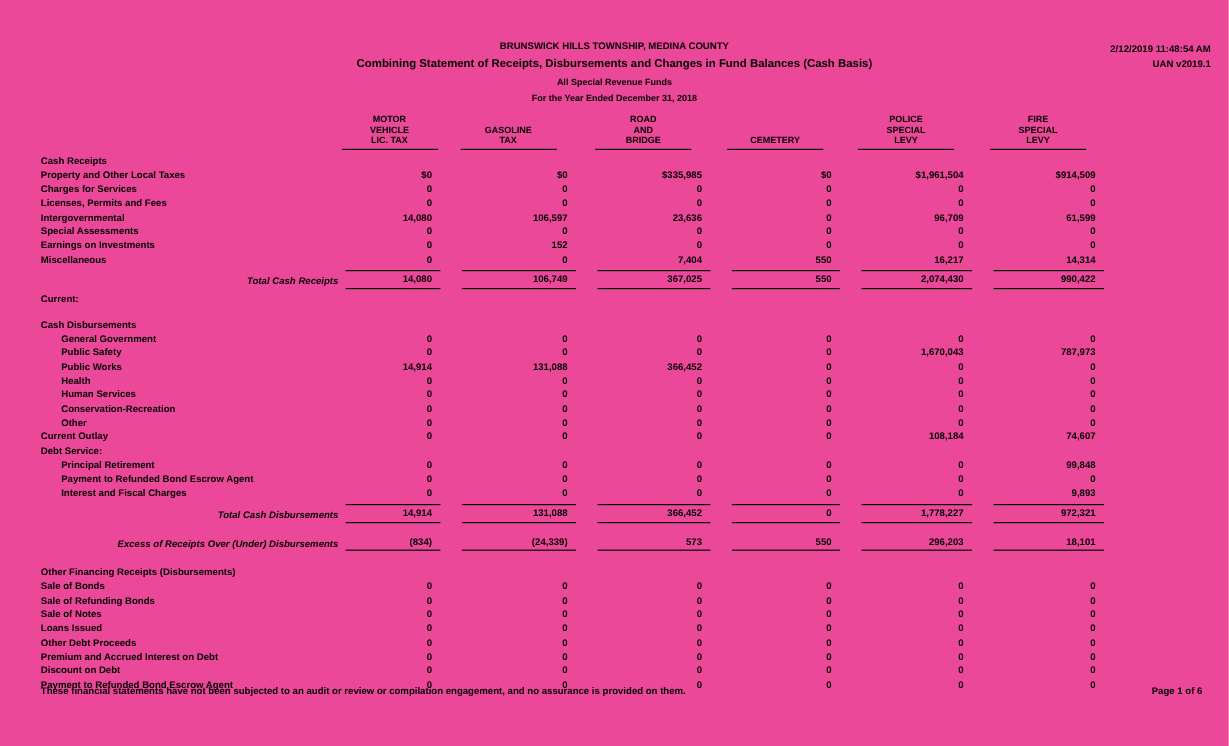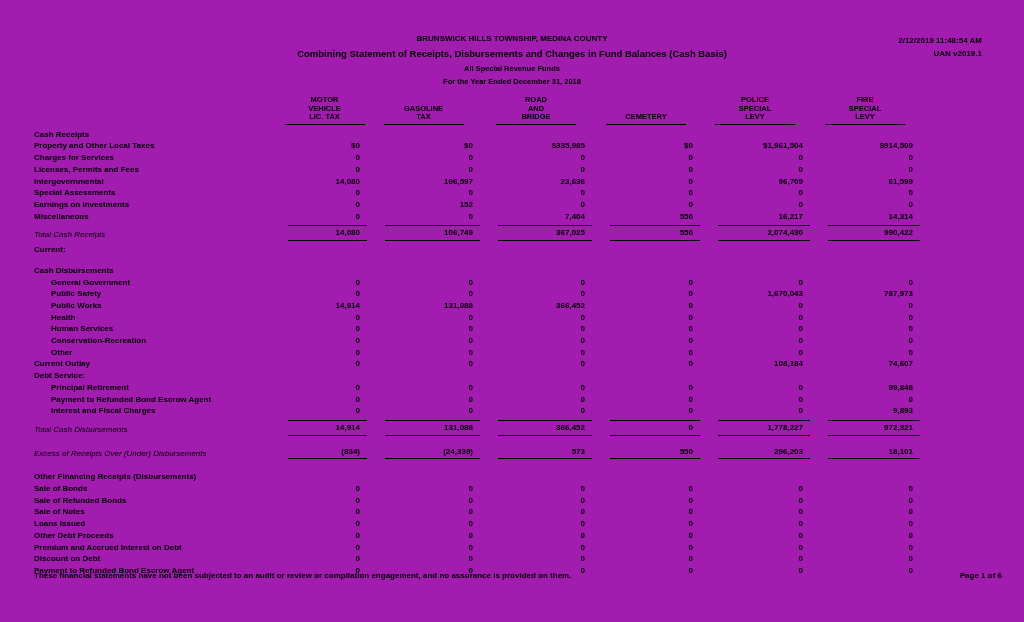--- a/index.html
+++ b/index.html
@@ -1,45 +1,45 @@
 <!DOCTYPE html>
 <html><head>
 <meta charset="utf-8">
 <style>
   * { margin:0; padding:0; box-sizing:border-box; }
   html,body { background:#ffffff; }
   .page {
-    position:relative; width:1024px; height:622px; background:#a21caf;
+    position:relative; width:1024px; height:622px; background:#ec4899;
     color:#000; font-family:"Liberation Sans", sans-serif; overflow:hidden;
   }
   
   .doc-header { position:absolute; top:34px; left:0; right:0; text-align:center; font-weight:bold; }
   .doc-org     { font-size:8px;  line-height:10px; margin-bottom:4px; }
   .doc-title   { font-size:9.5px; line-height:12px; margin-bottom:4px; }
   .doc-sub     { font-size:7.5px; line-height:10px; margin-bottom:3px; }
-  .meta { position:absolute; top:34px; right:42px; text-align:right; font-weight:bold; font-size:8px; line-height:13px; }
+  .meta { position:absolute; top:34px; right:15px; text-align:right; font-weight:bold; font-size:8px; line-height:13px; }
   
   table.statement { position:absolute; left:34px; top:96px; width:886px; border-collapse:collapse; table-layout:fixed; }
   col.c-label { width:248px; }
   col.c-1 { width:85px; }  col.c-2 { width:113px; } col.c-3 { width:112px; }
   col.c-4 { width:108px; } col.c-5 { width:110px; } col.c-6 { width:110px; }
   thead th { vertical-align:bottom; padding:0 0 0 0; font-weight:bold; }
   .colhead { margin:0 auto; width:80px; font-size:7.5px; line-height:8.6px; text-align:center;
              padding-bottom:2px; border-bottom:1px solid #000; }
   tbody td { font-size:8px; line-height:11.7px; height:11.7px; vertical-align:bottom;
              padding:0; white-space:nowrap; overflow:visible; }
   td.lbl { font-weight:bold; text-align:left;margin-left:12px; }
   td.val { text-align:right; }
   .num  { display:block; padding-right:7px; font-weight:bold; }
   tr.row-data-indent td.lbl { padding-left:17px; }
   tr.gap-before td { padding-top:9px; }
   tr.first-body td { padding-top:4px; }
   tr.row-total td, tr.row-excess td { padding-top:3px; padding-bottom:3px; }
   tr.row-excess td { padding-top:7px; }
-  tr.row-total td.lbl, tr.row-excess td.lbl { font-weight:normal; font-style:italic; }
+  tr.row-total td.lbl, tr.row-excess td.lbl { font-weight:bold; font-style:italic;text-align:right; }
   tr.row-total .num { border-top:1px solid #000; border-bottom:1px solid #000;
                       margin-left:18px; padding-top:1px; padding-bottom:1px; }
   tr.row-excess .num { border-bottom:1px solid #000; margin-left:18px; padding-bottom:1px; }
   tr.row-total  td:nth-child(2) .num,
   tr.row-excess td:nth-child(2) .num { margin-left:6px; }
   
   .footer-disclaimer { position:absolute; left:34px; top:571px; font-size:8px; font-weight:bold; }
   .footer-page { position:absolute; right:22px; top:571px; font-size:8px; font-weight:bold; text-align:right; }
 </style>
 </head>
@@ -585,21 +585,21 @@
             <span class="num">0</span>
           </td>
           <td class="val">
             <span class="num">0</span>
           </td>
           <td class="val">
             <span class="num">0</span>
           </td>
         </tr>
         <tr class="row-data">
-          <td class="lbl">Sale of Refunded Bonds</td>
+          <td class="lbl">Sale of Refunding Bonds</td>
           <td class="val">
             <span class="num">0</span>
           </td>
           <td class="val">
             <span class="num">0</span>
           </td>
           <td class="val">
             <span class="num">0</span>
           </td>
           <td class="val">

